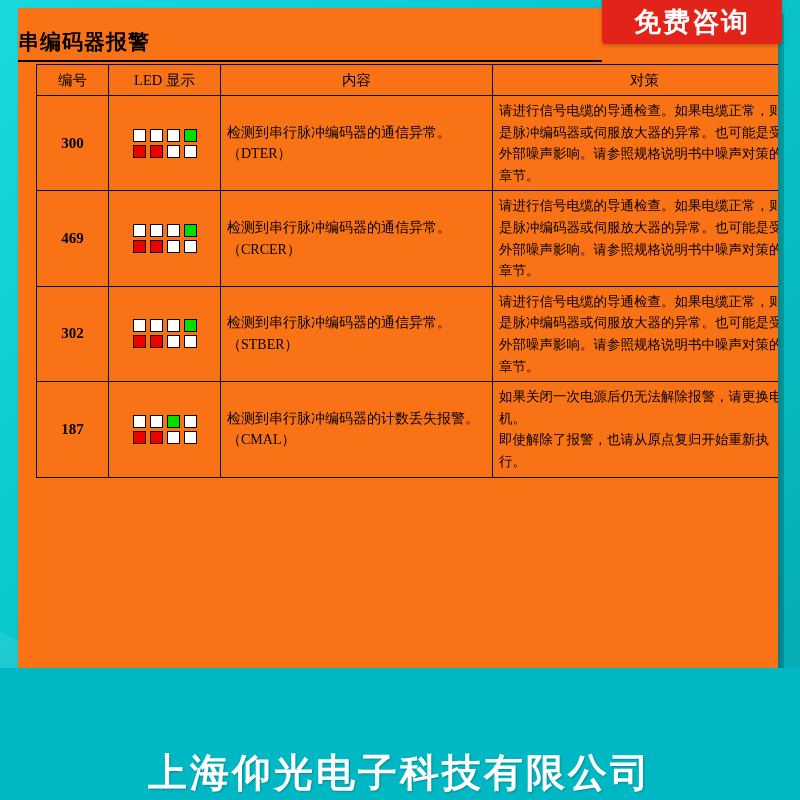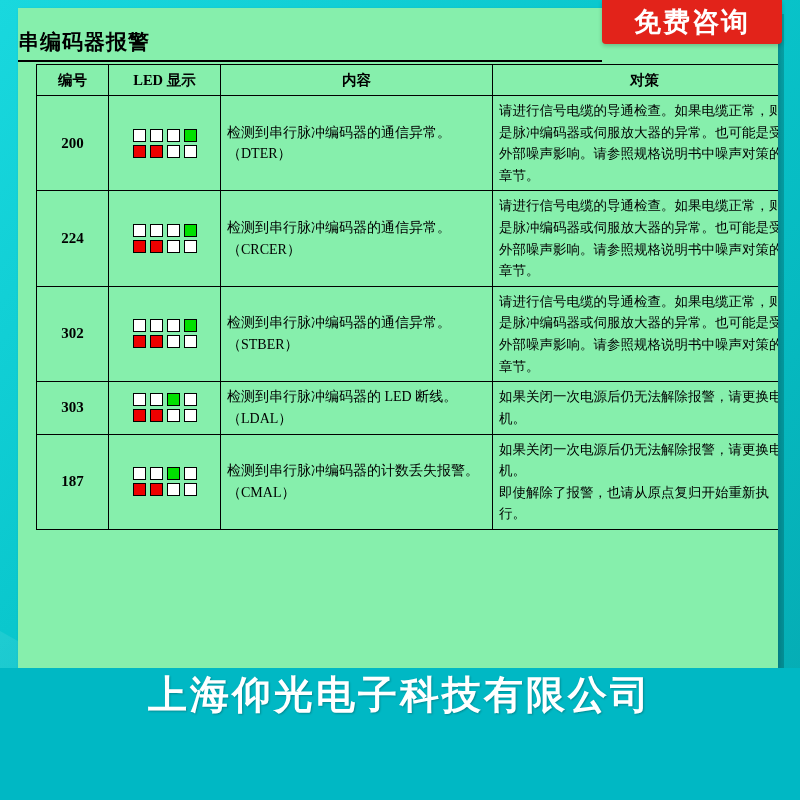--- a/index.html
+++ b/index.html
@@ -31,21 +31,21 @@
     clip-path: polygon(0 35%, 100% 100%, 0 100%);
   }
 
   
   #doc-page {
     position: absolute;
     left: 18px;
     top: 8px;
     width: 760px;
     height: 660px;
-    background: #86efac;
+    background: #f97316;
     box-shadow: 2px 2px 4px rgba(0,0,0,0.15);
     overflow: hidden;
   }
   #doc-shadow-right {
     position: absolute;
     left: 778px;
     top: 14px;
     width: 6px;
     height: 654px;
     background: rgba(0,0,0,0.18);
@@ -86,21 +86,21 @@
   #alarm-table col.c-act   { width: 304px; }
 
   #alarm-table th,
   #alarm-table td {
     border: 1px solid #000;
     vertical-align: middle;
     padding: 4px 6px;
   }
   #alarm-table thead th {
     text-align: center;
-    font-weight: bold;
+    font-weight: normal;
     font-size: 14.5px;
     height: 24px;
     padding: 3px 4px;
   }
   td.code-cell {
     text-align: center;
     font-weight: bold;
     font-size: 15px;
   }
   td.desc-cell {
@@ -140,21 +140,21 @@
 
   
   #watermark {
     position: absolute;
     left: 0;
     bottom: 0;
     width: 800px;
     height: 132px;
     background: #00b8c4;
     display: flex;
-    align-items: flex-start;
+    align-items: flex-end;
     justify-content: center;
   }
   #watermark-text {
     font-family: "Liberation Serif", serif;
     font-weight: bold;
     font-size: 39px;
     color: #ffffff;
     letter-spacing: 3px;
     text-shadow: 1px 1px 2px rgba(0,0,0,0.25);
     white-space: nowrap;
@@ -204,42 +204,42 @@
     <thead>
       <tr>
         <th>编号</th>
         <th>LED 显示</th>
         <th>内容</th>
         <th>对策</th>
       </tr>
     </thead>
     <tbody id="alarm-body">
         <tr>
-          <td class="code-cell">200</td>
+          <td class="code-cell">300</td>
           <td class="led-cell">
             <div class="led-wrap">
               <div class="led-row">
                 <div class="led"></div>
                 <div class="led"></div>
                 <div class="led"></div>
                 <div class="led green"></div>
               </div>
               <div class="led-row">
                 <div class="led red"></div>
                 <div class="led red"></div>
                 <div class="led"></div>
                 <div class="led"></div>
               </div>
             </div>
           </td>
           <td class="desc-cell">检测到串行脉冲编码器的通信异常。<br>（DTER）</td>
           <td class="act-cell">请进行信号电缆的导通检查。如果电缆正常，则是脉冲编码器或伺服放大器的异常。也可能是受外部噪声影响。请参照规格说明书中噪声对策的章节。</td>
         </tr>
         <tr>
-          <td class="code-cell">224</td>
+          <td class="code-cell">469</td>
           <td class="led-cell">
             <div class="led-wrap">
               <div class="led-row">
                 <div class="led"></div>
                 <div class="led"></div>
                 <div class="led"></div>
                 <div class="led green"></div>
               </div>
               <div class="led-row">
                 <div class="led red"></div>
@@ -267,41 +267,20 @@
                 <div class="led red"></div>
                 <div class="led"></div>
                 <div class="led"></div>
               </div>
             </div>
           </td>
           <td class="desc-cell">检测到串行脉冲编码器的通信异常。<br>（STBER）</td>
           <td class="act-cell">请进行信号电缆的导通检查。如果电缆正常，则是脉冲编码器或伺服放大器的异常。也可能是受外部噪声影响。请参照规格说明书中噪声对策的章节。</td>
         </tr>
         <tr>
-          <td class="code-cell">303</td>
-          <td class="led-cell">
-            <div class="led-wrap">
-              <div class="led-row">
-                <div class="led"></div>
-                <div class="led"></div>
-                <div class="led green"></div>
-                <div class="led"></div>
-              </div>
-              <div class="led-row">
-                <div class="led red"></div>
-                <div class="led red"></div>
-                <div class="led"></div>
-                <div class="led"></div>
-              </div>
-            </div>
-          </td>
-          <td class="desc-cell">检测到串行脉冲编码器的 LED 断线。<br>（LDAL）</td>
-          <td class="act-cell">如果关闭一次电源后仍无法解除报警，请更换电机。</td>
-        </tr>
-        <tr>
           <td class="code-cell">187</td>
           <td class="led-cell">
             <div class="led-wrap">
               <div class="led-row">
                 <div class="led"></div>
                 <div class="led"></div>
                 <div class="led green"></div>
                 <div class="led"></div>
               </div>
               <div class="led-row">

